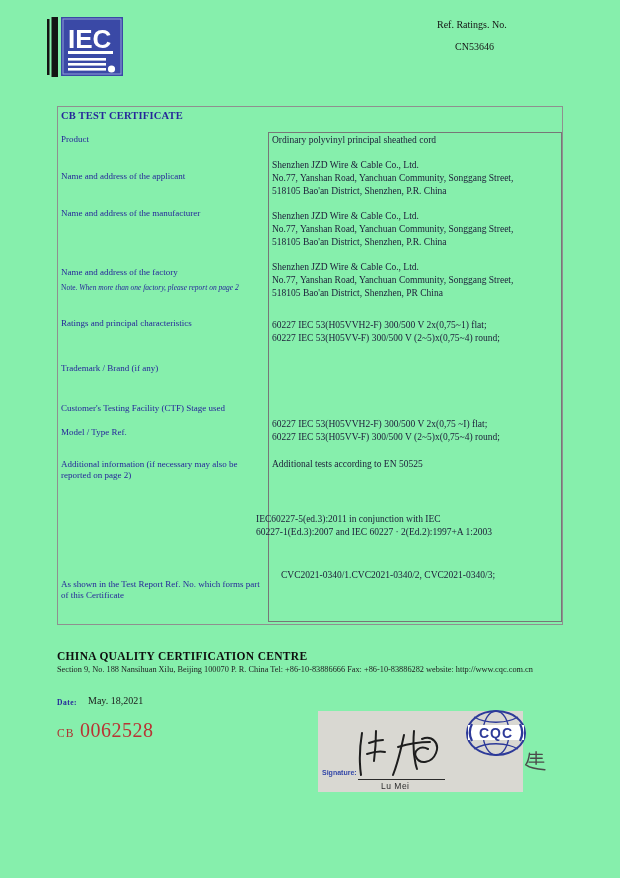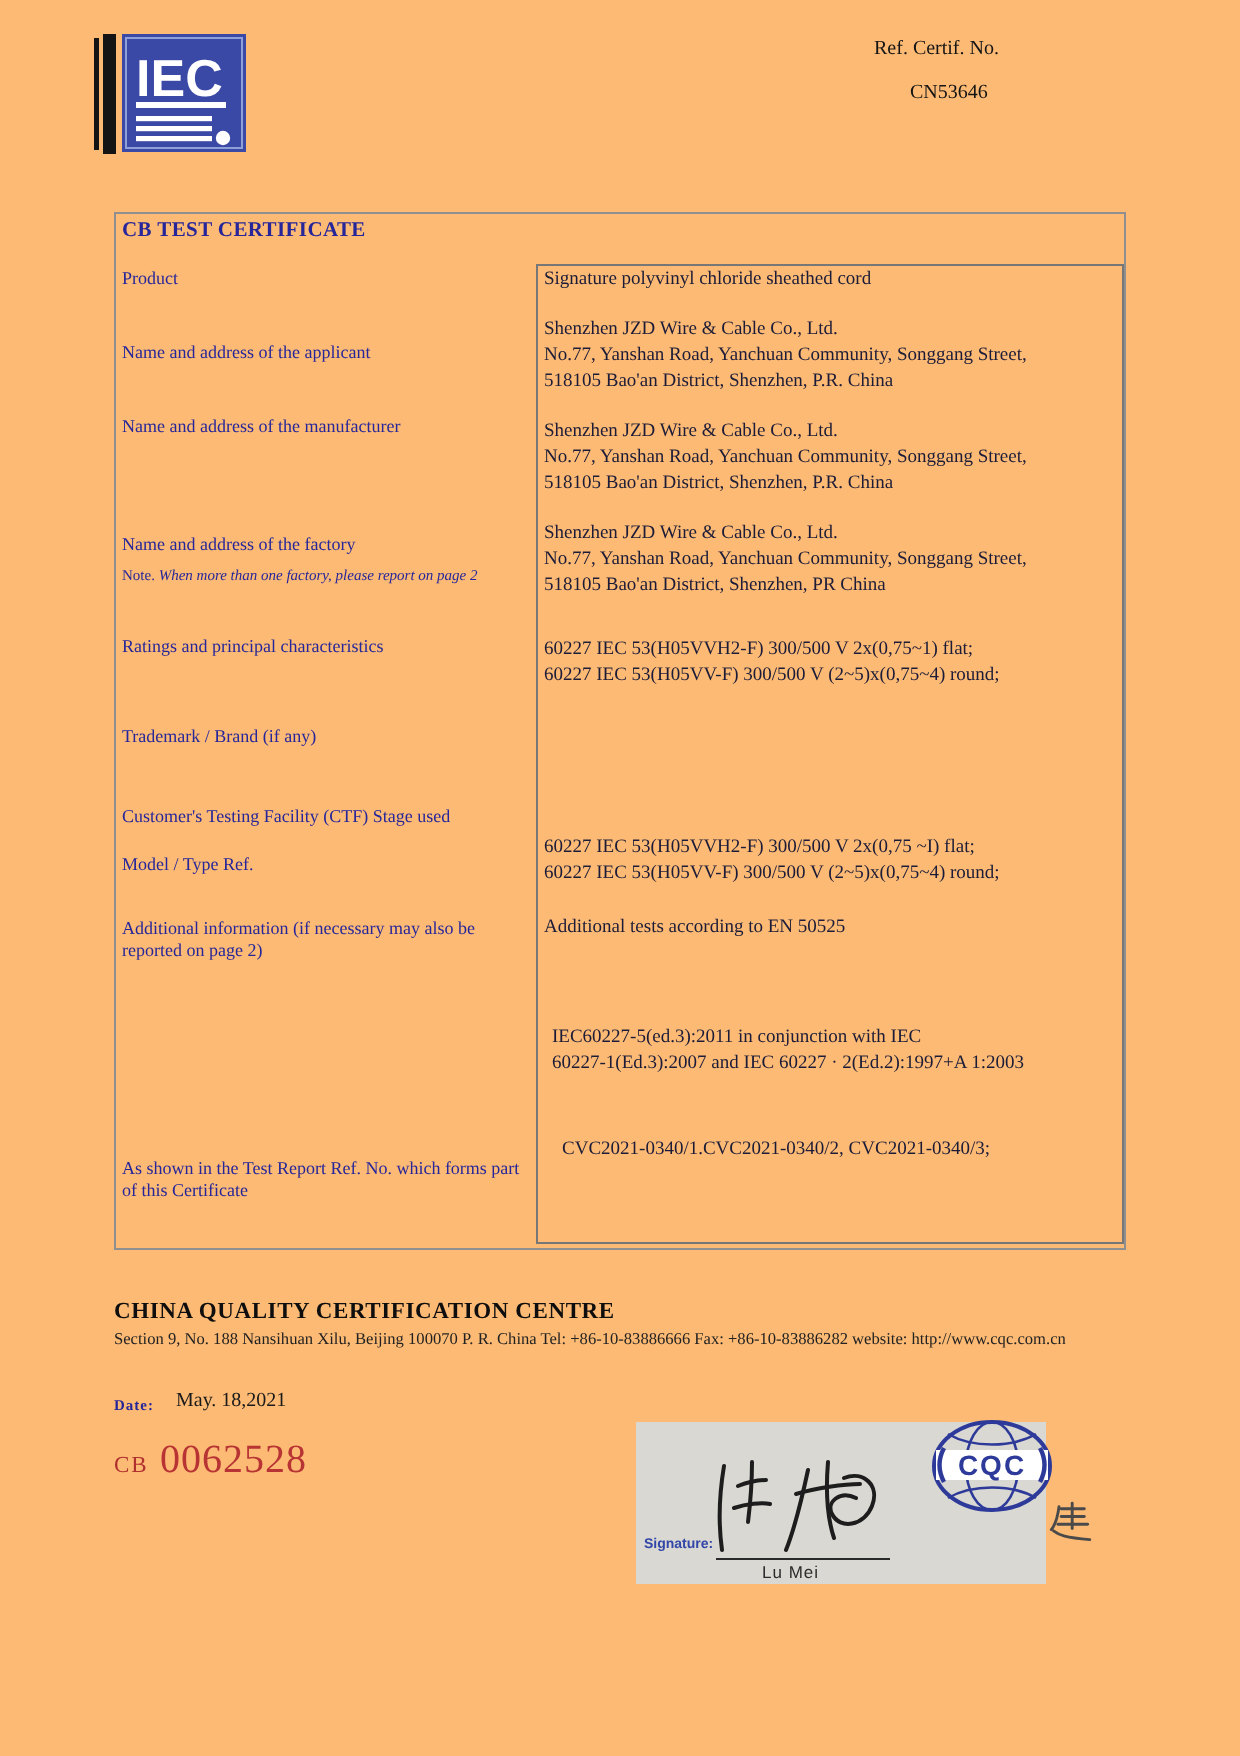--- a/index.html
+++ b/index.html
@@ -1,17 +1,17 @@
 <!DOCTYPE html>
 <html><head>
 <meta charset="utf-8">
 <style>
   html,body{margin:0;padding:0;background:#fff;}
   .page{
-    position:relative;width:620px;height:878px;background:#fdba74;overflow:hidden;
+    position:relative;width:620px;height:878px;background:#86efac;overflow:hidden;
     font-family:"Liberation Serif","DejaVu Serif",serif;color:#111;
   }
   .abs{position:absolute;}
   .lbl{font-size:9px;line-height:11px;color:#26269a;}
   .val{font-size:9.5px;line-height:12.8px;color:#1c1c38;white-space:pre-line;}
   .scheme{font-size:10px;line-height:11.5px;font-weight:bold;color:#101010;}
   .box{border:1px solid #8f8f8f;}
   .title{font-size:10.5px;font-weight:bold;color:#26269a;letter-spacing:.2px;}
   .note{font-size:7.5px;color:#26269a;}
   .note i{font-style:italic;}
@@ -39,21 +39,21 @@
     <rect x="14" y="0" width="62" height="59" fill="#3a49a6"></rect>
     <rect x="16" y="2" width="58" height="55" fill="none" stroke="#8fa0d8" stroke-width="1"></rect>
     <text x="21" y="31" font-family="Liberation Sans, DejaVu Sans, sans-serif" font-weight="bold" font-size="26" fill="#ffffff">IEC</text>
     <rect x="21" y="34" width="45" height="3" fill="#ffffff"></rect>
     <rect x="21" y="41" width="38" height="2.6" fill="#ffffff"></rect>
     <rect x="21" y="46" width="38" height="2.6" fill="#ffffff"></rect>
     <rect x="21" y="51" width="38" height="2.6" fill="#ffffff"></rect>
     <circle cx="64.5" cy="52" r="3.6" fill="#ffffff"></circle>
   </svg>
 
-  <div class="abs ref-label" style="left:437px;top:19px;">Ref. Certif. No.</div>
+  <div class="abs ref-label" style="left:437px;top:19px;">Ref. Ratings. No.</div>
   <div class="abs ref-number" style="left:455px;top:41px;">CN53646</div>
 
 
   <div class="abs box" style="left:57px;top:106px;width:504px;height:517px;"></div>
 
   <div class="abs title" style="left:61px;top:110px;">CB TEST CERTIFICATE</div>
 
   <div class="abs box" style="left:268px;top:132px;width:292px;height:488px;border-color:#777;"></div>
 
   <div class="abs lbl" style="left:61px;top:134px;">Product</div>
@@ -63,36 +63,36 @@
   <div class="abs note" style="left:61px;top:283px;width:205px;">
     <span>Note.</span><i> When more than one factory, please report on page 2</i>
   </div>
   <div class="abs lbl" style="left:61px;top:318px;width:200px;">Ratings and principal characteristics</div>
   <div class="abs lbl" style="left:61px;top:363px;width:200px;">Trademark / Brand (if any)</div>
   <div class="abs lbl" style="left:61px;top:403px;width:205px;">Customer's Testing Facility (CTF) Stage used</div>
   <div class="abs lbl" style="left:61px;top:427px;width:200px;">Model / Type Ref.</div>
   <div class="abs lbl" style="left:61px;top:459px;width:208px;">Additional information (if necessary may also be reported on page 2)</div>
   <div class="abs lbl" style="left:61px;top:579px;width:208px;">As shown in the Test Report Ref. No. which forms part of this Certificate</div>
 
-  <div class="abs val" style="left:272px;top:134px;width:284px;">Signature polyvinyl chloride sheathed cord</div>
+  <div class="abs val" style="left:272px;top:134px;width:284px;">Ordinary polyvinyl principal sheathed cord</div>
   <div class="abs val" style="left:272px;top:159px;width:284px;">Shenzhen JZD Wire &amp; Cable Co., Ltd.
 No.77, Yanshan Road, Yanchuan Community, Songgang Street,
 518105 Bao'an District, Shenzhen, P.R. China</div>
   <div class="abs val" style="left:272px;top:210px;width:284px;">Shenzhen JZD Wire &amp; Cable Co., Ltd.
 No.77, Yanshan Road, Yanchuan Community, Songgang Street,
 518105 Bao'an District, Shenzhen, P.R. China</div>
   <div class="abs val" style="left:272px;top:261px;width:284px;">Shenzhen JZD Wire &amp; Cable Co., Ltd.
 No.77, Yanshan Road, Yanchuan Community, Songgang Street,
 518105 Bao'an District, Shenzhen, PR China</div>
   <div class="abs val" style="left:272px;top:319px;width:284px;">60227 IEC 53(H05VVH2-F) 300/500 V 2x(0,75~1) flat;
 60227 IEC 53(H05VV-F) 300/500 V (2~5)x(0,75~4) round;</div>
   <div class="abs val" style="left:272px;top:418px;width:284px;">60227 IEC 53(H05VVH2-F) 300/500 V 2x(0,75 ~I) flat;
 60227 IEC 53(H05VV-F) 300/500 V (2~5)x(0,75~4) round;</div>
   <div class="abs val" style="left:272px;top:458px;width:284px;">Additional tests according to EN 50525</div>
-  <div class="abs val" style="left:276px;top:513px;width:284px;">IEC60227-5(ed.3):2011 in conjunction with IEC
+  <div class="abs val" style="left:256px;top:513px;width:284px;">IEC60227-5(ed.3):2011 in conjunction with IEC
 60227-1(Ed.3):2007 and IEC 60227 · 2(Ed.2):1997+A 1:2003</div>
   <div class="abs val" style="left:281px;top:569px;width:275px;">CVC2021-0340/1.CVC2021-0340/2, CVC2021-0340/3;</div>
 
 
   <div class="abs ncb-name" style="left:57px;top:650px;">CHINA QUALITY CERTIFICATION CENTRE</div>
   <div class="abs ncb-contact" style="left:57px;top:665px;width:540px;">Section 9, No. 188 Nansihuan Xilu, Beijing 100070 P. R. China Tel: +86-10-83886666 Fax: +86-10-83886282 website: http://www.cqc.com.cn</div>
 
   <div class="abs date-label" style="left:57px;top:698px;">Date:</div>
   <div class="abs date-value" style="left:88px;top:695px;">May. 18,2021</div>
 

